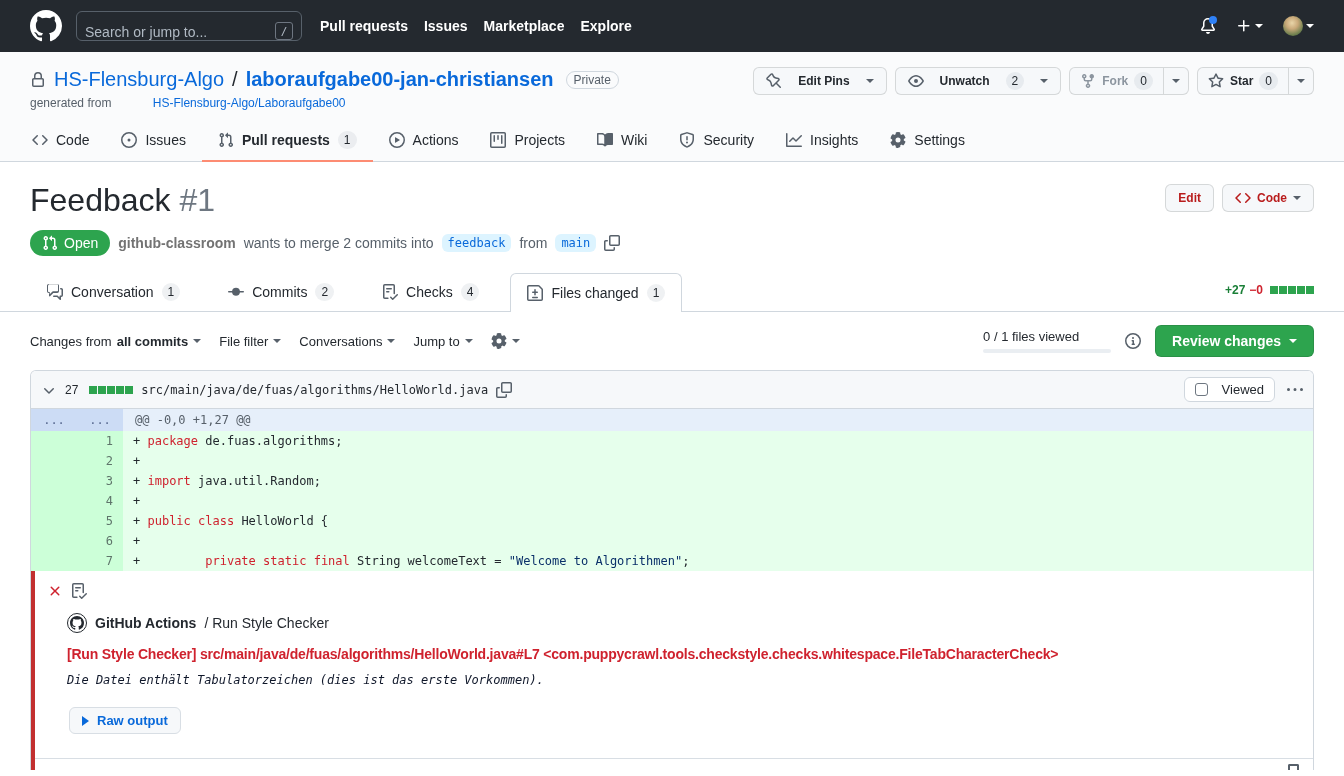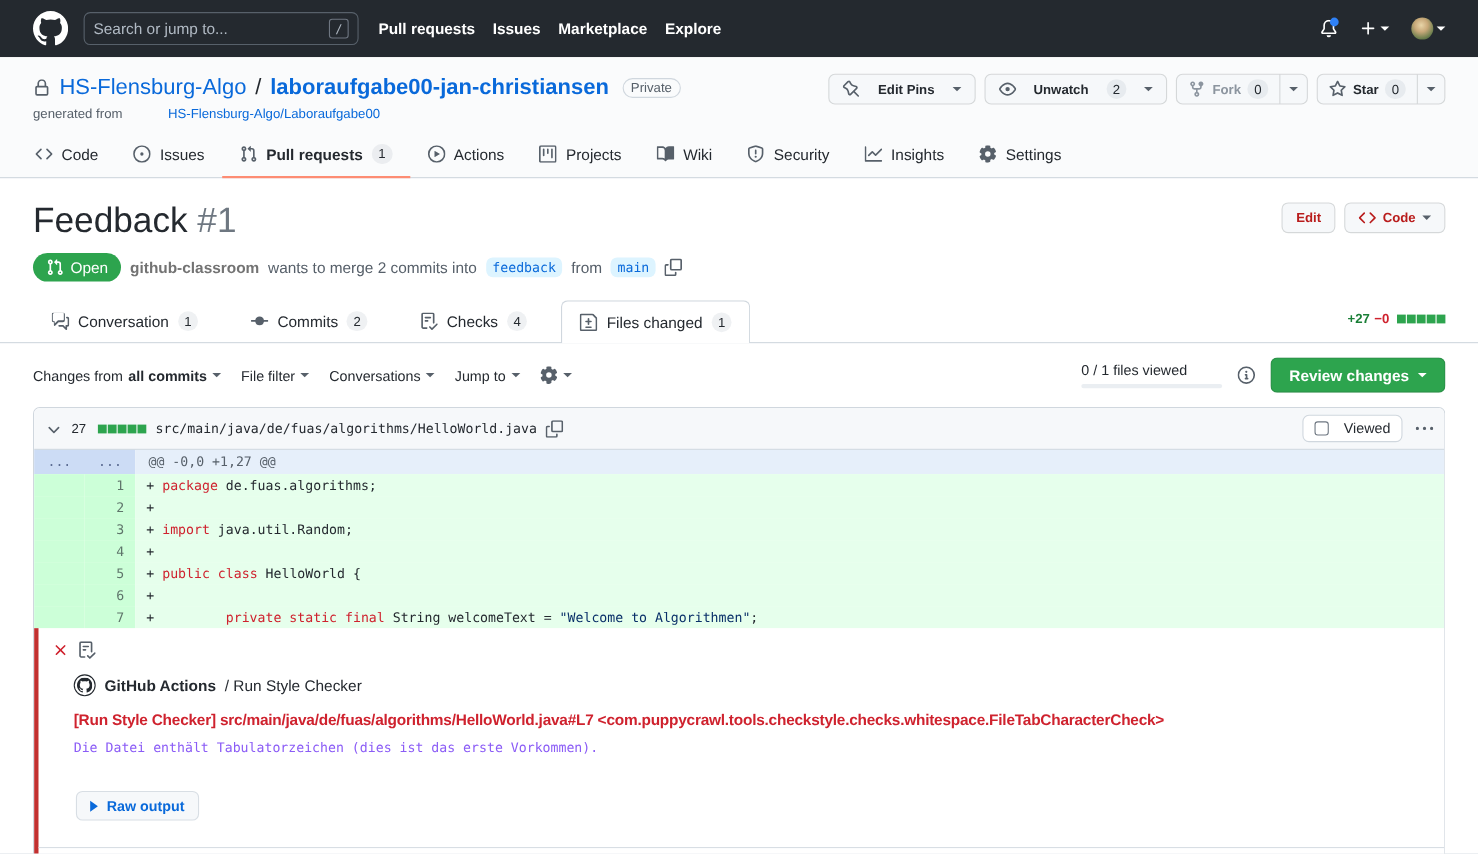--- a/index.html
+++ b/index.html
@@ -3,21 +3,21 @@
 <meta charset="utf-8">
 <style>
   * { box-sizing: border-box; margin: 0; padding: 0; }
   html,body { width:1344px; height:776px; overflow:hidden; }
   body { font-family:"Liberation Sans", sans-serif; background:#fff; color:#24292f; }
   svg.oct { fill: currentColor; display:block; }
 
   
   .topnav { height:52px; background:#24292f; display:flex; align-items:center; padding:0 30px; gap:14px; }
   .logo { color:#fff; display:flex; }
-  .searchbox { width:250px; height:30px; border:1px solid #57606a; border-radius:6px; display:flex; align-items:center; padding:0 8px; gap:6px; }
+  .searchbox { width:226px; height:30px; border:1px solid #57606a; border-radius:6px; display:flex; align-items:flex-end; padding:0 8px; gap:6px; }
   .searchbox input { flex:1; background:transparent; border:none; outline:none; color:#c9d1d9; font-size:14px; font-family:"Liberation Sans",sans-serif; min-width:0;}
   .searchbox input::placeholder { color:#b1bac4; }
   .slashkey { border:1px solid #6e7681; border-radius:3px; color:#b1bac4; font-size:11px; width:18px; height:18px; display:flex; align-items:center; justify-content:center; font-family:"DejaVu Sans Mono",monospace; }
   .topnav-links { display:flex; gap:16px; margin-left:4px; }
   .topnav-links a { color:#fff; font-size:14px; font-weight:700; text-decoration:none; }
   .topnav-right { margin-left:auto; display:flex; align-items:center; gap:20px; color:#fff; }
   .bell-wrap { position:relative; display:flex; }
   .bell-dot { position:absolute; top:-2px; right:-1px; width:8px; height:8px; border-radius:50%; background:#2f81f7; }
   .plus-wrap, .avatar-wrap { display:flex; align-items:center; gap:3px; }
   .caret { width:0; height:0; border-left:4px solid transparent; border-right:4px solid transparent; border-top:4px solid currentColor; display:inline-block; }
@@ -103,21 +103,21 @@
 
   
   .annotation { border-left:4px solid #c23030; background:#fff; }
   .ann-head { display:flex; align-items:center; gap:8px; padding:12px 14px 0 12px; }
   .ann-fail-text { font-size:12px; color:#57606a; flex:1; }
   .x-red { color:#cf222e; }
   .ann-app { display:flex; align-items:center; gap:8px; margin:14px 0 0 32px; font-size:14px; }
   .octo-avatar { width:20px; height:20px; border-radius:50%; background:#fff; border:1px solid #24292f; color:#24292f; display:flex; align-items:center; justify-content:center; }
   .app-name { font-weight:700; }
   .ann-title { margin:13px 34px 0 32px; color:#cf222e; font-size:14px; font-weight:700; letter-spacing:-0.2px; }
-  .ann-body { margin:11px 0 16px 32px; font-family:"DejaVu Sans Mono",monospace; font-size:12px; color:#8b5cf6; }
+  .ann-body { margin:11px 0 4px 32px; font-family:"DejaVu Sans Mono",monospace; font-size:12px; color:#0f172a;font-style:italic; }
   .raw-output { margin:16px 0 0 34px; display:inline-flex; align-items:center; gap:8px; background:#f6f8fa; border:1px solid #d8dee4; border-radius:6px; padding:5px 12px; color:#0969da; font-size:13px; font-weight:600; cursor:pointer; }
   .play-tri { width:0; height:0; border-top:5px solid transparent; border-bottom:5px solid transparent; border-left:7px solid #0969da; }
   .ann-divider { border-top:1px solid #d8dee4; margin-top:24px; }
   .ann-peek { height:11px; position:relative; }
   .peek-icon { position:absolute; right:14px; top:5px; width:11px; height:6px; border:2px solid #57606a; border-bottom:none; border-radius:2px 2px 0 0; }
 </style>
 </head>
 <body>
 
 <svg width="0" height="0" style="position:absolute">

